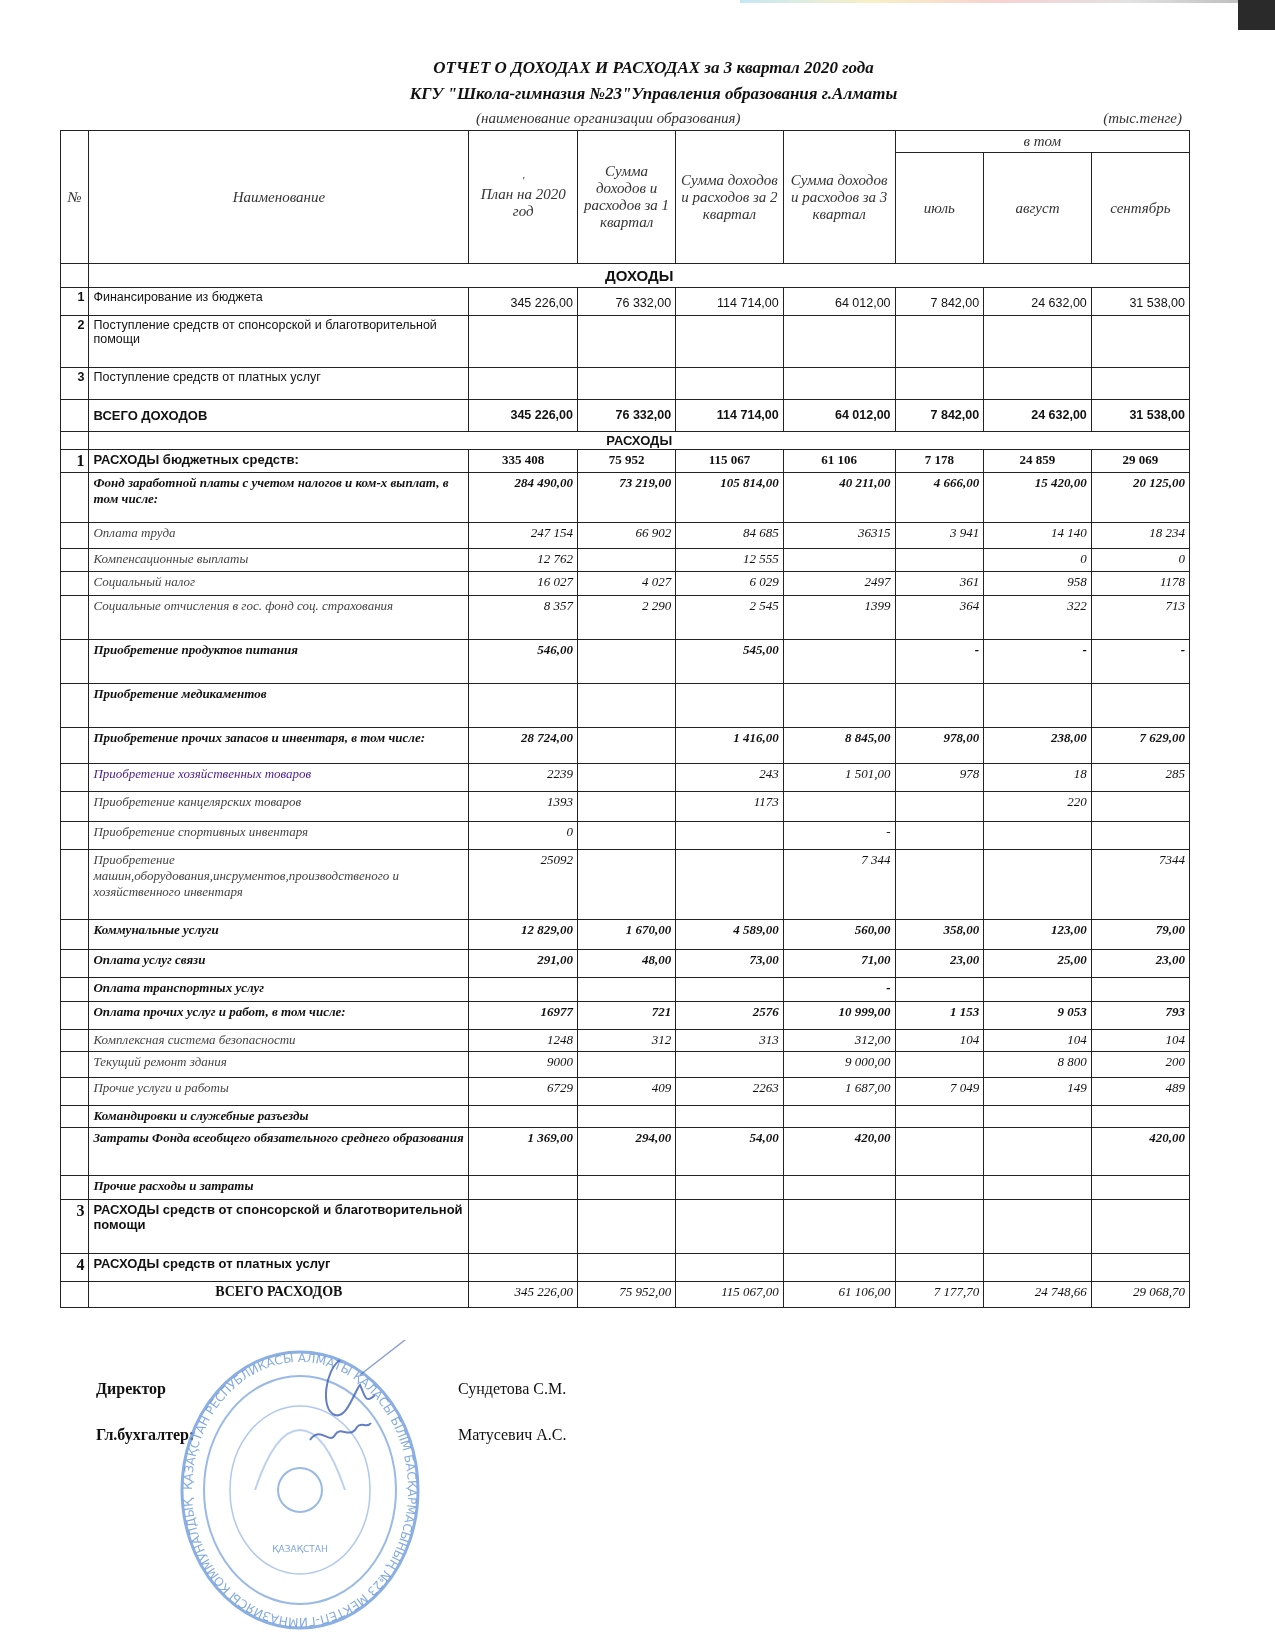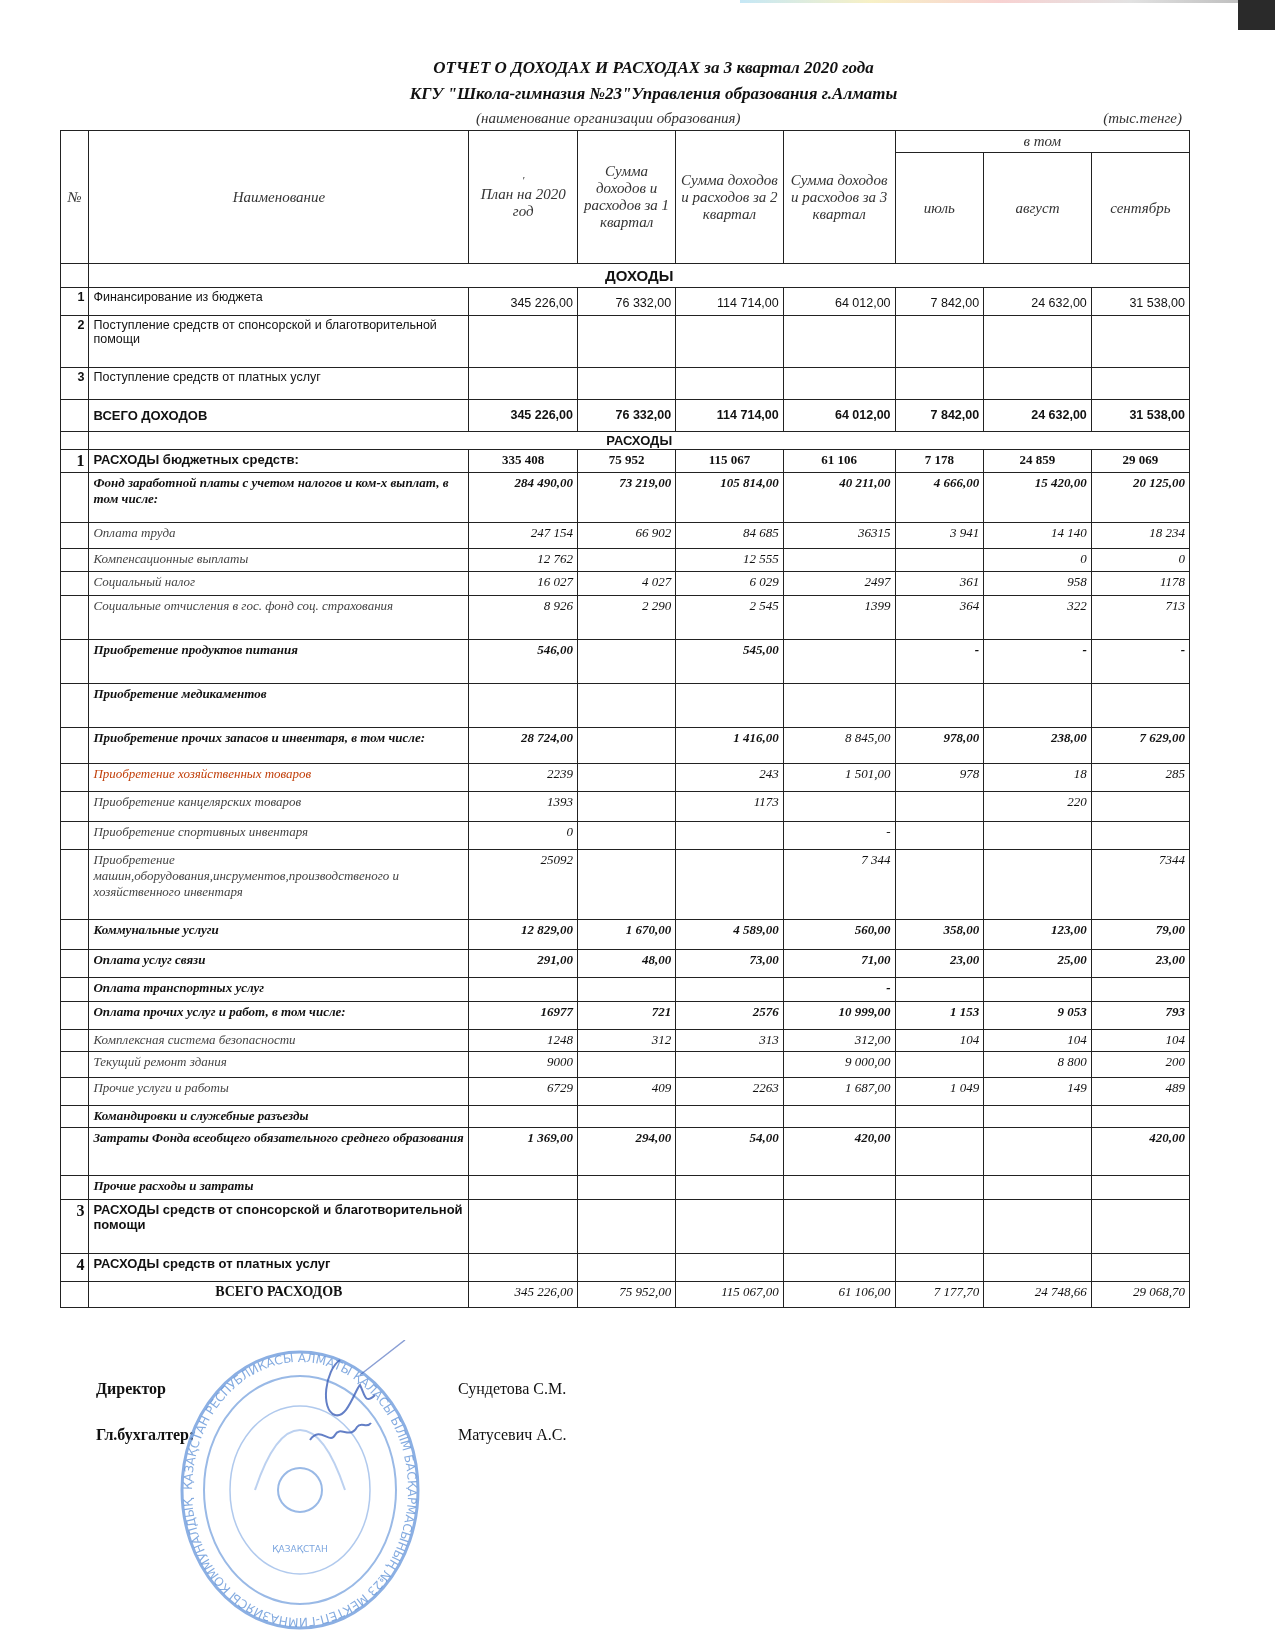--- a/index.html
+++ b/index.html
@@ -188,21 +188,21 @@
         <td class="num" style="font-weight: normal;">4 027</td>
         <td class="num" style="font-weight: normal;">6 029</td>
         <td class="num" style="font-weight: normal;">2497</td>
         <td class="num" style="font-weight: normal;">361</td>
         <td class="num" style="font-weight: normal;">958</td>
         <td class="num" style="font-weight: normal;">1178</td>
       </tr>
       <tr class="thin" style="height: 44px;">
         <td class="no" style="font-weight: normal;"></td>
         <td class="name" style="font-weight: normal; color: rgb(68, 68, 68);">Социальные отчисления в гос. фонд соц. страхования</td>
-        <td class="num" style="font-weight: normal;">8 926</td>
+        <td class="num" style="font-weight: normal;">8 357</td>
         <td class="num" style="font-weight: normal;">2 290</td>
         <td class="num" style="font-weight: normal;">2 545</td>
         <td class="num" style="font-weight: normal;">1399</td>
         <td class="num" style="font-weight: normal;">364</td>
         <td class="num" style="font-weight: normal;">322</td>
         <td class="num" style="font-weight: normal;">713</td>
       </tr>
       <tr class="boldrow" style="height: 44px;">
         <td class="no"></td>
         <td class="name" style="font-weight: bold;">Приобретение продуктов питания</td>
@@ -224,28 +224,28 @@
         <td class="num" style="font-weight: bold;"></td>
         <td class="num" style="font-weight: bold;"></td>
         <td class="num" style="font-weight: bold;"></td>
       </tr>
       <tr class="boldrow" style="height: 36px;">
         <td class="no"></td>
         <td class="name" style="font-weight: bold;">Приобретение прочих запасов и инвентаря, в том числе:</td>
         <td class="num" style="font-weight: bold;">28 724,00</td>
         <td class="num" style="font-weight: bold;"></td>
         <td class="num" style="font-weight: bold;">1 416,00</td>
-        <td class="num" style="font-weight: normal;">8 845,00</td>
+        <td class="num" style="font-weight: bold;">8 845,00</td>
         <td class="num" style="font-weight: bold;">978,00</td>
         <td class="num" style="font-weight: bold;">238,00</td>
         <td class="num" style="font-weight: bold;">7 629,00</td>
       </tr>
       <tr class="thin" style="height: 28px;">
         <td class="no" style="font-weight: normal;"></td>
-        <td class="name" style="font-weight: normal; color: #c2410c;">Приобретение хозяйственных товаров</td>
+        <td class="name" style="font-weight: normal; color: #4c1d95;">Приобретение хозяйственных товаров</td>
         <td class="num" style="font-weight: normal;">2239</td>
         <td class="num" style="font-weight: normal;"></td>
         <td class="num" style="font-weight: normal;">243</td>
         <td class="num" style="font-weight: normal;">1 501,00</td>
         <td class="num" style="font-weight: normal;">978</td>
         <td class="num" style="font-weight: normal;">18</td>
         <td class="num" style="font-weight: normal;">285</td>
       </tr>
       <tr class="thin" style="height: 30px;">
         <td class="no" style="font-weight: normal;"></td>
@@ -346,21 +346,21 @@
         <td class="num" style="font-weight: normal;">8 800</td>
         <td class="num" style="font-weight: normal;">200</td>
       </tr>
       <tr class="thin" style="height: 28px;">
         <td class="no" style="font-weight: normal;"></td>
         <td class="name" style="font-weight: normal; color: rgb(68, 68, 68);">Прочие услуги и работы</td>
         <td class="num" style="font-weight: normal;">6729</td>
         <td class="num" style="font-weight: normal;">409</td>
         <td class="num" style="font-weight: normal;">2263</td>
         <td class="num" style="font-weight: normal;">1 687,00</td>
-        <td class="num" style="font-weight: normal;">1 049</td>
+        <td class="num" style="font-weight: normal;">7 049</td>
         <td class="num" style="font-weight: normal;">149</td>
         <td class="num" style="font-weight: normal;">489</td>
       </tr>
       <tr class="boldrow" style="height: 22px;">
         <td class="no"></td>
         <td class="name" style="font-weight: bold;">Командировки и служебные разъезды</td>
         <td class="num" style="font-weight: bold;"></td>
         <td class="num" style="font-weight: bold;"></td>
         <td class="num" style="font-weight: bold;"></td>
         <td class="num" style="font-weight: bold;"></td>

